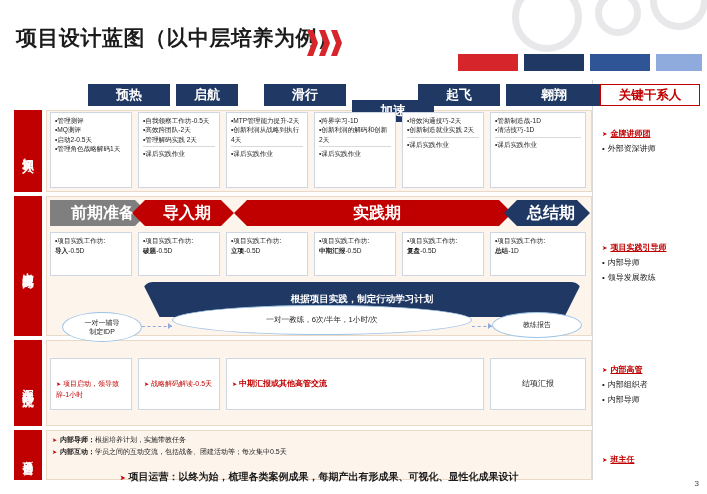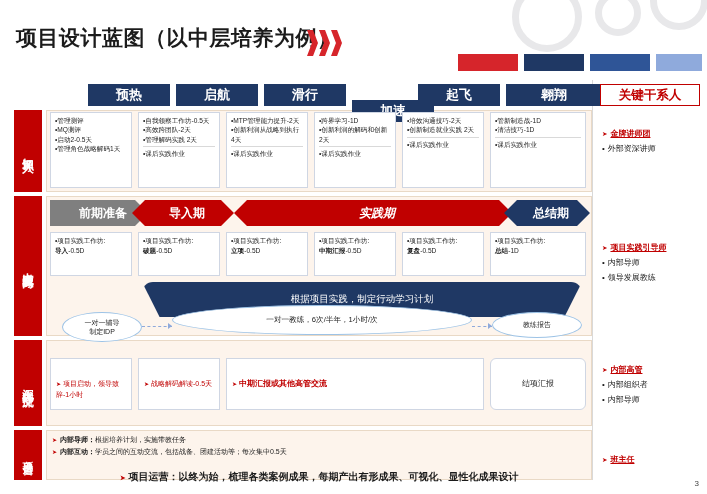--- a/index.html
+++ b/index.html
@@ -76,40 +76,40 @@
     position:absolute; top:112px; height:76px;
     background:#fff; border:1px solid #cfd6e3;
     padding:3px 4px; font-size:6.6px; color:#1b1b1b; line-height:1.42;
     overflow:hidden;
   }
   .kcard .sep { border-top:1px solid #d9d9d9; margin:2px 0 2px; }
 
   
   .stage {
     position:absolute; top:200px; height:26px; color:#fff;
-    font-size:12px; font-weight:bold;
+    font-size:16px; font-weight:bold;
     display:flex; align-items:center; justify-content:center;
     padding-left:8px;
   }
   .st-grey { background:#7f7f7f; clip-path: polygon(0 0, calc(100% - 13px) 0, 100% 50%, calc(100% - 13px) 100%, 0 100%); }
   .st-red  { background:#c00000; clip-path: polygon(0 0, calc(100% - 13px) 0, 100% 50%, calc(100% - 13px) 100%, 13px 100%, 0 50%, 13px 0); }
   .st-navy { background:#1f3864; clip-path: polygon(0 0, calc(100% - 13px) 0, 100% 50%, calc(100% - 13px) 100%, 13px 100%, 0 50%, 13px 0); }
 
   
   .pcard {
     position:absolute; top:232px; height:44px; background:#fff;
     border:1px solid #cfd6e3; padding:3px 4px;
     font-size:6.6px; line-height:1.45; color:#1b1b1b;
   }
   .pcard b { font-weight:bold; }
 
   
   .actionbar {
     position:absolute; left:142px; top:282px; width:440px; height:35px;
-    background:#1f3864; color:#fff; font-size:9.5px; font-weight:normal;
+    background:#1f3864; color:#fff; font-size:9.5px; font-weight:bold;
     display:flex; align-items:center; justify-content:center;
     border-radius:11px/11px;
     clip-path: polygon(0 0, 100% 0, 96% 100%, 4% 100%);
   }
   
   .ell {
     position:absolute; background:#fff; border:1px solid #9dc3e6;
     border-radius:50%; font-size:7px; color:#1b1b1b; text-align:center;
     display:flex; align-items:center; justify-content:center; line-height:1.3;
   }
@@ -171,21 +171,21 @@
 <div class="tblk b4"></div>
 
 <div class="vline"></div>
 
 <div class="band b-know"></div>
 <div class="band b-prac"></div>
 <div class="band b-deep"></div>
 <div class="band b-ops"></div>
 
 <div class="hdr" style="left:88px;width:82px;">预热</div>
-<div class="hdr" style="left:176px;width:82px;">启航</div>
+<div class="hdr" style="left:176px;width:62px;">启航</div>
 <div class="hdr" style="left:264px;width:82px;">滑行</div>
 <div class="hdr" style="left:352px;width:82px;margin-top:16px;">加速</div>
 <div class="hdr" style="left:418px;width:82px;">起飞</div>
 <div class="hdr" style="left:506px;width:96px;">翱翔</div>
 <div class="hdr-red" style="left:600px;width:100px;">关键干系人</div>
 
 <div class="rail r1">知识导入</div>
 <div class="rail r2">突出实践导向</div>
 <div class="rail r3">深化内外交流</div>
 <div class="rail r4">项目运营</div>
@@ -223,21 +223,21 @@
 </div>
 <div class="kcard" style="left:490px;width:96px;">
   <div>•管新制造战-1D</div>
   <div>•清洁技巧-1D</div>
   <div class="sep"></div>
   <div>•课后实践作业</div>
 </div>
 
 <div class="stage st-grey" style="left:50px;width:98px;">前期准备</div>
 <div class="stage st-red" style="left:132px;width:102px;">导入期</div>
-<div class="stage st-red" style="left:234px;width:278px;font-style:italic;">实践期</div>
+<div class="stage st-red" style="left:234px;width:278px;">实践期</div>
 <div class="stage st-navy" style="left:504px;width:86px;">总结期</div>
 
 <div class="pcard" style="left:50px;width:82px;">
   <div>•项目实践工作坊:</div>
   <div><b>导入</b><span>-0.5D</span></div>
 </div>
 <div class="pcard" style="left:138px;width:82px;">
   <div>•项目实践工作坊:</div>
   <div><b>破题</b><span>-0.5D</span></div>
 </div>
@@ -277,21 +277,21 @@
 
 <div class="dcard" style="left:50px;width:82px;">
   <div class="rarr"><span>项目启动，领导致辞-1小时</span></div>
 </div>
 <div class="dcard" style="left:138px;width:82px;">
   <div class="rarr"><span>战略解码解读-0.5天</span></div>
 </div>
 <div class="dcard center" style="left:226px;width:258px;">
   <div class="rarr"><span style="font-weight:bold;font-size:8px">中期汇报或其他高管交流</span></div>
 </div>
-<div class="dcard cgreen" style="left:490px;width:96px;border-radius:6px;">
+<div class="dcard cgreen" style="left:490px;width:96px;">
   <span>结项汇报</span>
 </div>
 
 <div class="ops">
   <div><span class="arr"></span><span class="b">内部导师：</span><span>根据培养计划，实施带教任务</span></div>
   <div><span class="arr"></span><span class="b">内部互动：</span><span>学员之间的互动交流，包括战备、团建活动等；每次集中0.5天</span></div>
 </div>
 <div class="ops-last">
   <span class="arr"></span><span>项目运营：以终为始，梳理各类案例成果，每期产出有形成果、可视化、显性化成果设计</span>
 </div>

